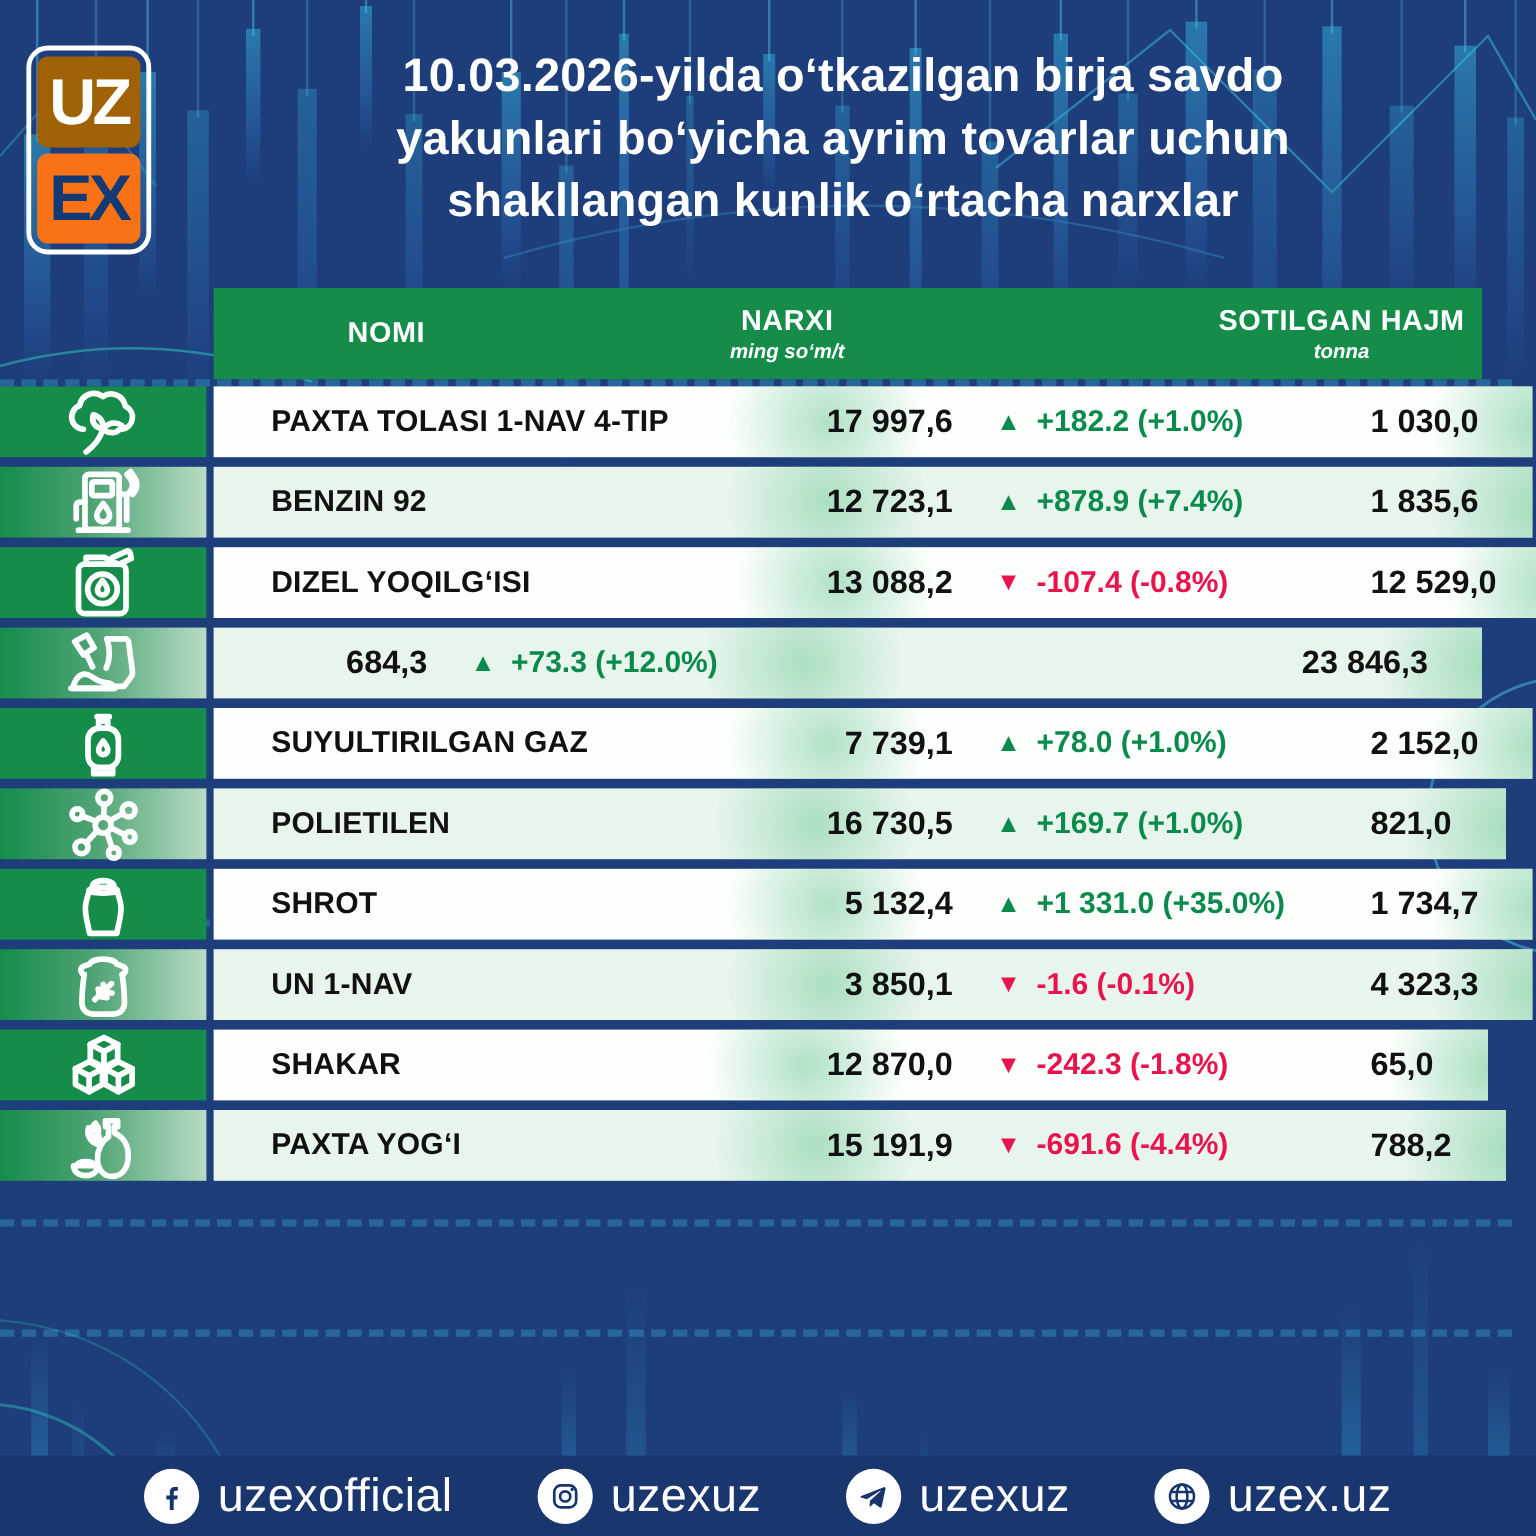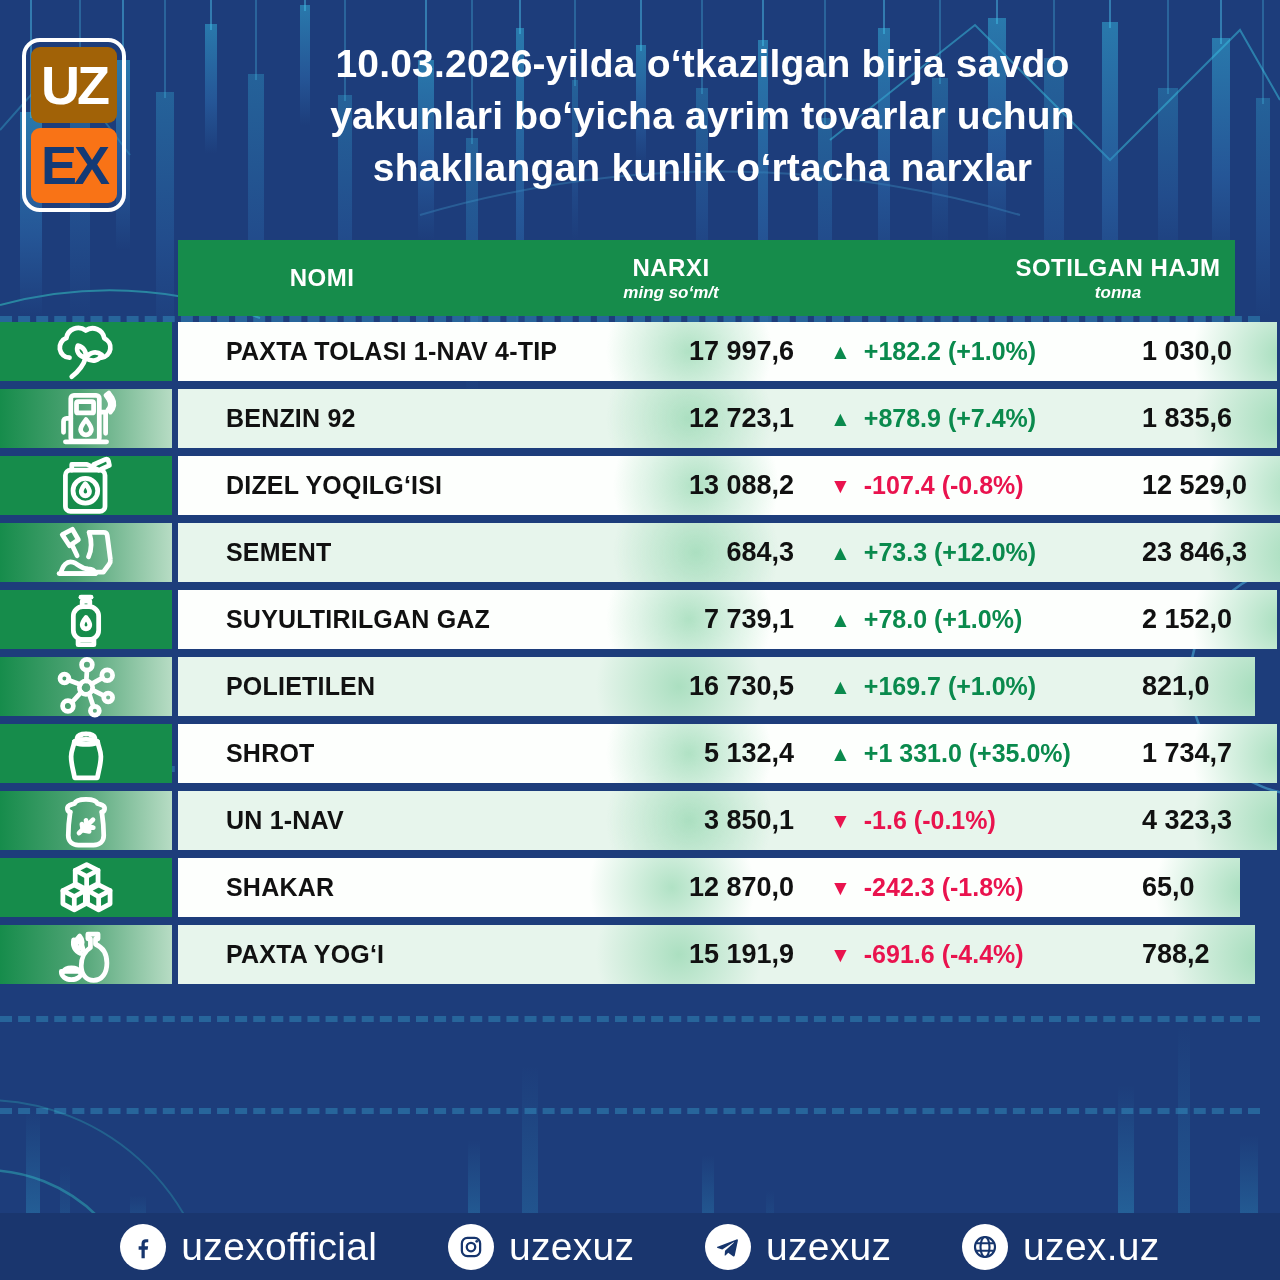--- a/index.html
+++ b/index.html
@@ -22,21 +22,21 @@
 
   
   .title{position:absolute;top:38px;left:210px;width:985px;text-align:center;color:#fff;
          font-size:39px;font-weight:700;line-height:52px;z-index:2;letter-spacing:.2px}
 
   
   .board{position:absolute;top:240px;left:0;width:1235px;z-index:2}
   .thead{margin-left:178px;height:76px;background:#168c4b;position:relative;color:#fff}
   .th{position:absolute;top:0;height:100%;display:flex;flex-direction:column;justify-content:center;text-align:center}
   .th-name{left:0;width:288px}
-  .th-price{left:343px;width:300px}
+  .th-price{left:328px;width:300px}
   .th-change{left:570px;width:270px}
   .th-vol{left:815px;width:250px}
   .th-main{font-size:24px;font-weight:700;letter-spacing:.5px}
   .th-sub{font-size:17px;font-style:italic;font-weight:700;margin-top:1px}
 
   .rows{margin-top:6px}
   .row{display:flex;height:59px;margin-bottom:8px}
   .icon-cell{width:172px;margin-right:6px;flex:none;background:#168c4b;
              display:flex;align-items:center;justify-content:center}
   .row.alt .icon-cell{background:linear-gradient(90deg,#168c4b 0%,#4ea374 45%,#b7dcc4 100%)}
@@ -239,21 +239,20 @@
             <svg viewBox="0 0 24 24">
               <path d="M13 5.5h4.6c.6 0 1 .3 1.1.9l1 7.6c.1.6-.1 1.2-.5 1.7l-1.7 2.3h-4.2"></path>
               <path d="M13 5.5c.8 2.5.9 5.2-.2 7.7"></path>
               <path d="M4.5 6.2l3.2-1.7 1.9 3.3-2.8 1.9z"></path>
               <path d="M7.6 9.5l1.6 3.4"></path>
               <path d="M4 18.5c.6-2.6 2-4.2 3.9-3.6 1.6.5 2.3 2 4.8 2.1 1.1 0 2 .6 2.3 1.5z"></path>
               <path d="M3.5 18.5H15"></path>
             </svg>
           </div>
     <div class="row-body">
-      <div class="cell c-name">SEMENT</div>
       <div class="cell c-price">684,3</div>
       <div class="cell c-change up">
         <span class="arrow up">▲</span>
         <span>+73.3 (+12.0%)</span>
       </div>
       <div class="cell c-vol">23 846,3</div>
     </div>
   </div>
         <div class="row">
     <div class="icon-cell">

